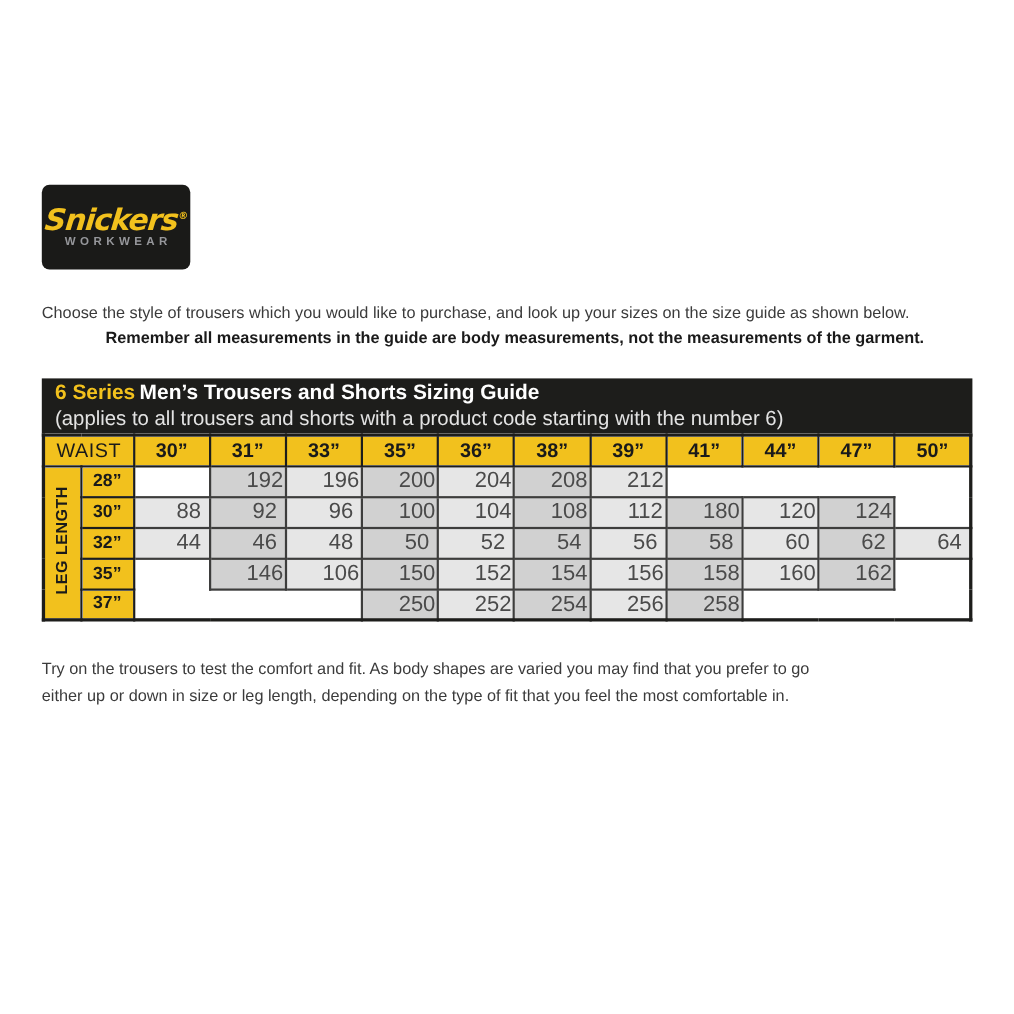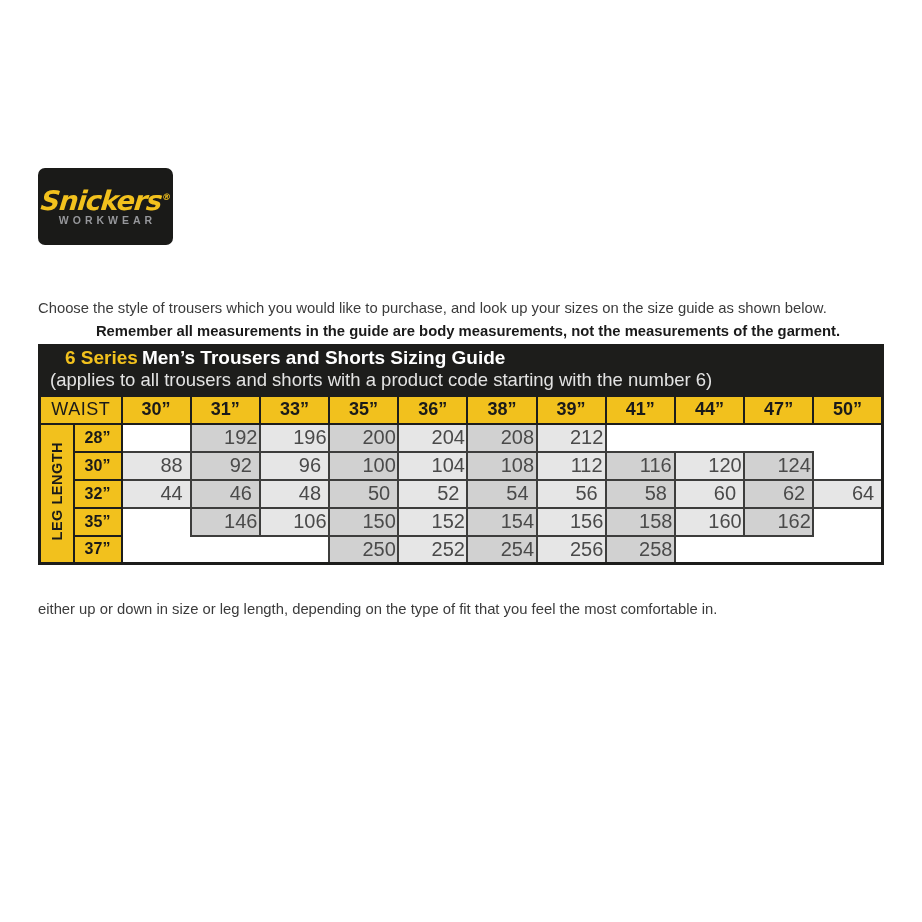--- a/index.html
+++ b/index.html
@@ -17,31 +17,31 @@
   
   .logo{position:absolute;left:38px;top:168px;width:135px;height:77px;background:#1A1A18;
         border-radius:7px;display:flex;flex-direction:column;align-items:center;justify-content:center;}
   .logo-brand{color:var(--yellow);font-size:27px;font-weight:700;font-style:italic;
         font-family:"DejaVu Sans",sans-serif;transform:skewX(-6deg);line-height:1;letter-spacing:-1px;}
   .logo-brand sup{font-size:9px;font-style:normal;vertical-align:super;letter-spacing:0;}
   .logo-sub{color:#96979B;font-size:10.5px;font-weight:700;letter-spacing:4px;margin-top:1px;
         padding-left:4px;line-height:1;}
 
   
-  .intro{position:absolute;left:38px;top:274px;width:860px;color:#3B3B3B;font-size:14.8px;line-height:23px;margin-top:23px;}
+  .intro{position:absolute;left:38px;top:274px;width:860px;color:#3B3B3B;font-size:14.8px;line-height:23px;}
   .intro p{white-space:nowrap;}
   .intro .b{font-weight:700;color:#1A1A1A;text-align:center;}
   .outro{position:absolute;left:38px;top:597px;width:860px;color:#3B3B3B;font-size:14.8px;line-height:24px;}
   .outro p{white-space:nowrap;}
 
   
   .guide{position:absolute;left:38px;top:344px;width:846px;}
   .guide-bar{background:var(--bar-black);padding:3px 12px;height:50px;}
   .bar-l1{line-height:22px;font-size:19px;font-weight:700;color:#FFFFFF;white-space:nowrap;}
-  .bar-l1 .series{color:var(--yellow);margin-right:4px;margin-left:15px;}
+  .bar-l1 .series{color:var(--yellow);margin-right:4px;}
   .bar-l2{line-height:22px;font-size:18.5px;font-weight:400;color:#E3E3E3;white-space:nowrap;}
 
   
   table.size-table{border-collapse:collapse;table-layout:fixed;width:846px;background:#fff;
         border:3px solid #1D1D1B;}
   table.size-table tr{height:28px;}
   table.size-table th, table.size-table td{text-align:center;vertical-align:middle;overflow:hidden;}
   th.y{background:var(--yellow);border:2px solid #1D1D1B;color:#1A1A1A;}
   th.wlabel{font-size:18px;font-weight:400;letter-spacing:0.5px;}
   th.wsize{font-size:18px;font-weight:800;}
@@ -123,21 +123,21 @@
       </tr>
       <tr>
         <th class="y lsize">30”</th>
         <td class="f l">88</td>
         <td class="f d">92</td>
         <td class="f l">96</td>
         <td class="f d">100</td>
         <td class="f l">104</td>
         <td class="f d">108</td>
         <td class="f l">112</td>
-        <td class="f d">116</td>
+        <td class="f d">180</td>
         <td class="f l">120</td>
         <td class="f d">124</td>
         <td class="e"></td>
       </tr>
       <tr>
         <th class="y lsize">32”</th>
         <td class="f l">44</td>
         <td class="f d">46</td>
         <td class="f l">48</td>
         <td class="f d">50</td>
@@ -175,16 +175,17 @@
         <td class="f d">258</td>
         <td class="e"></td>
         <td class="e"></td>
         <td class="e"></td>
       </tr>
       </tbody>
     </table>
   </div>
 
   <div class="outro">
+    <p>Try on the trousers to test the comfort and fit. As body shapes are varied you may find that you prefer to go</p>
     <p>either up or down in size or leg length, depending on the type of fit that you feel the most comfortable in.</p>
   </div>
 
 </div>
 
 </body></html>

